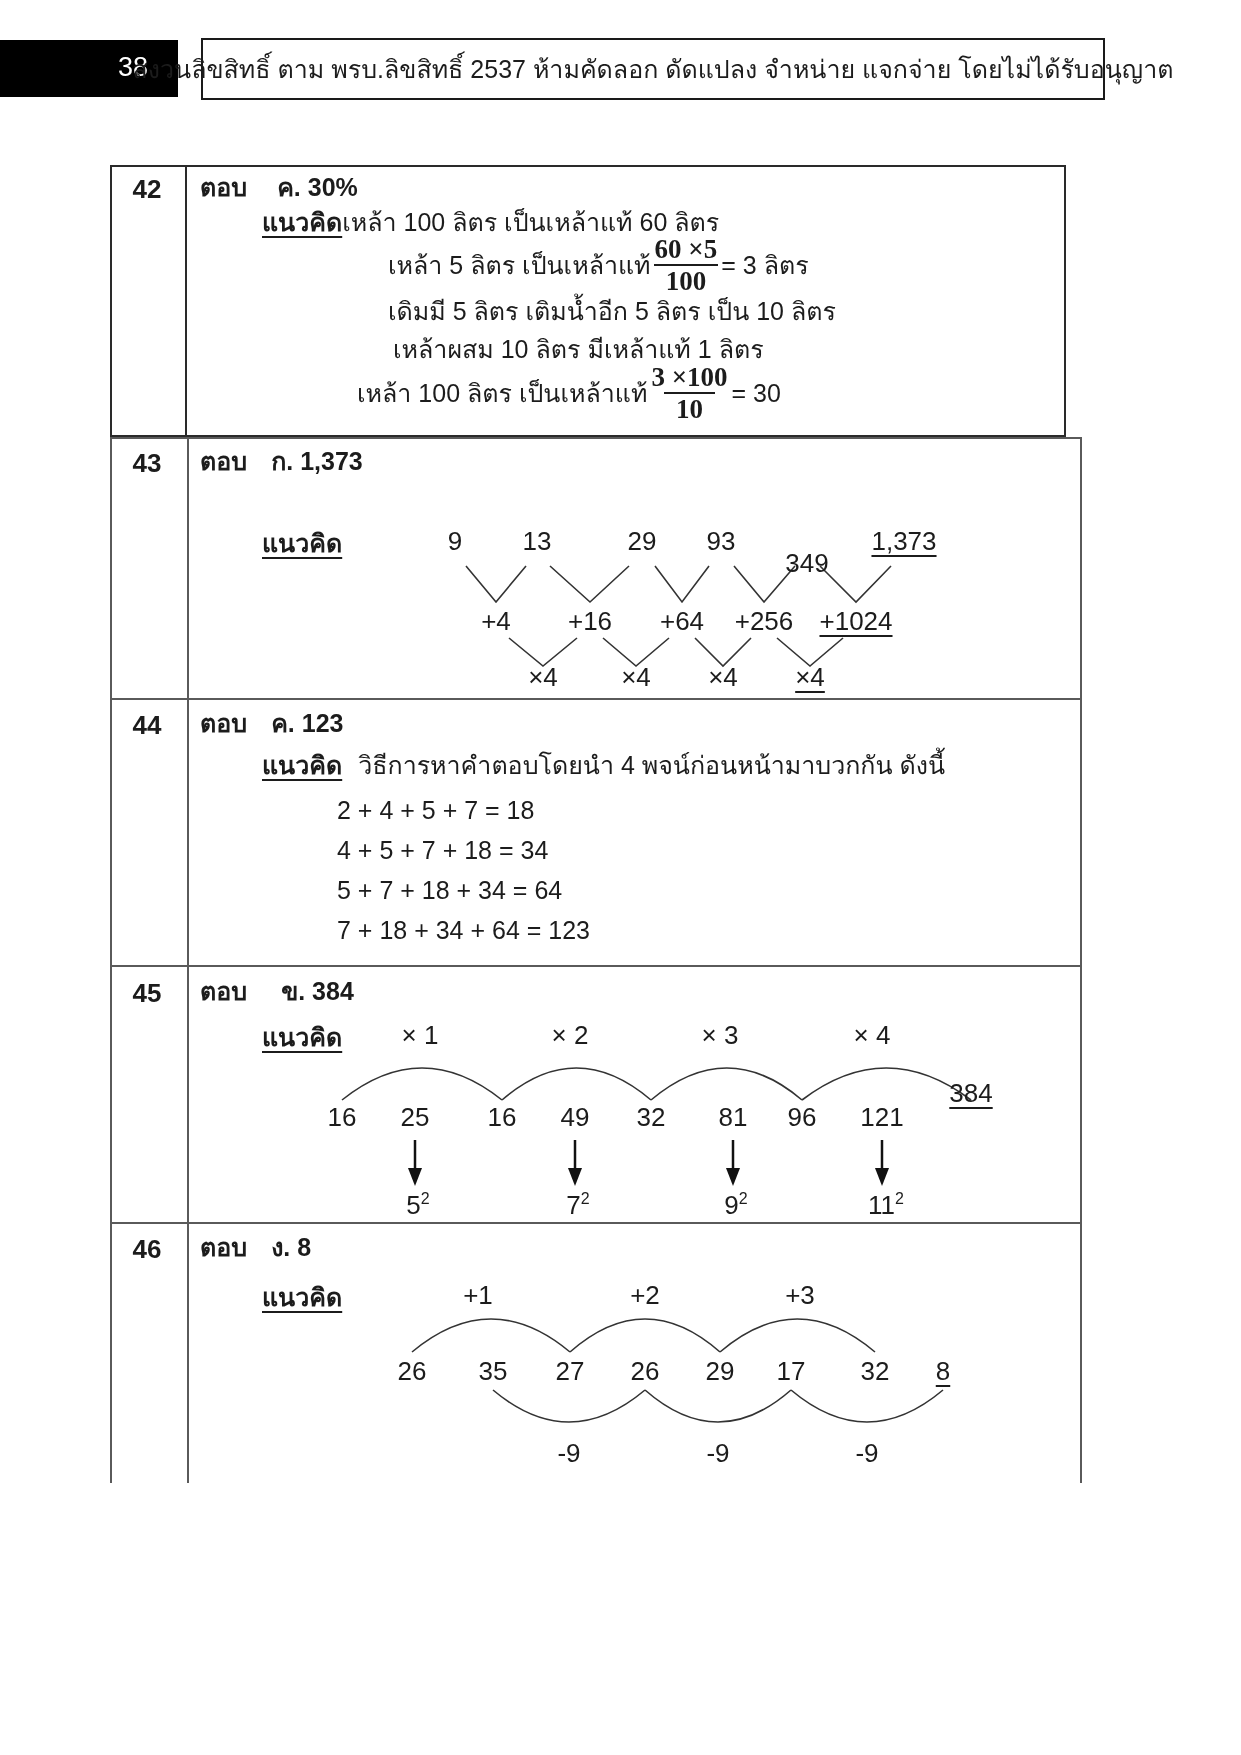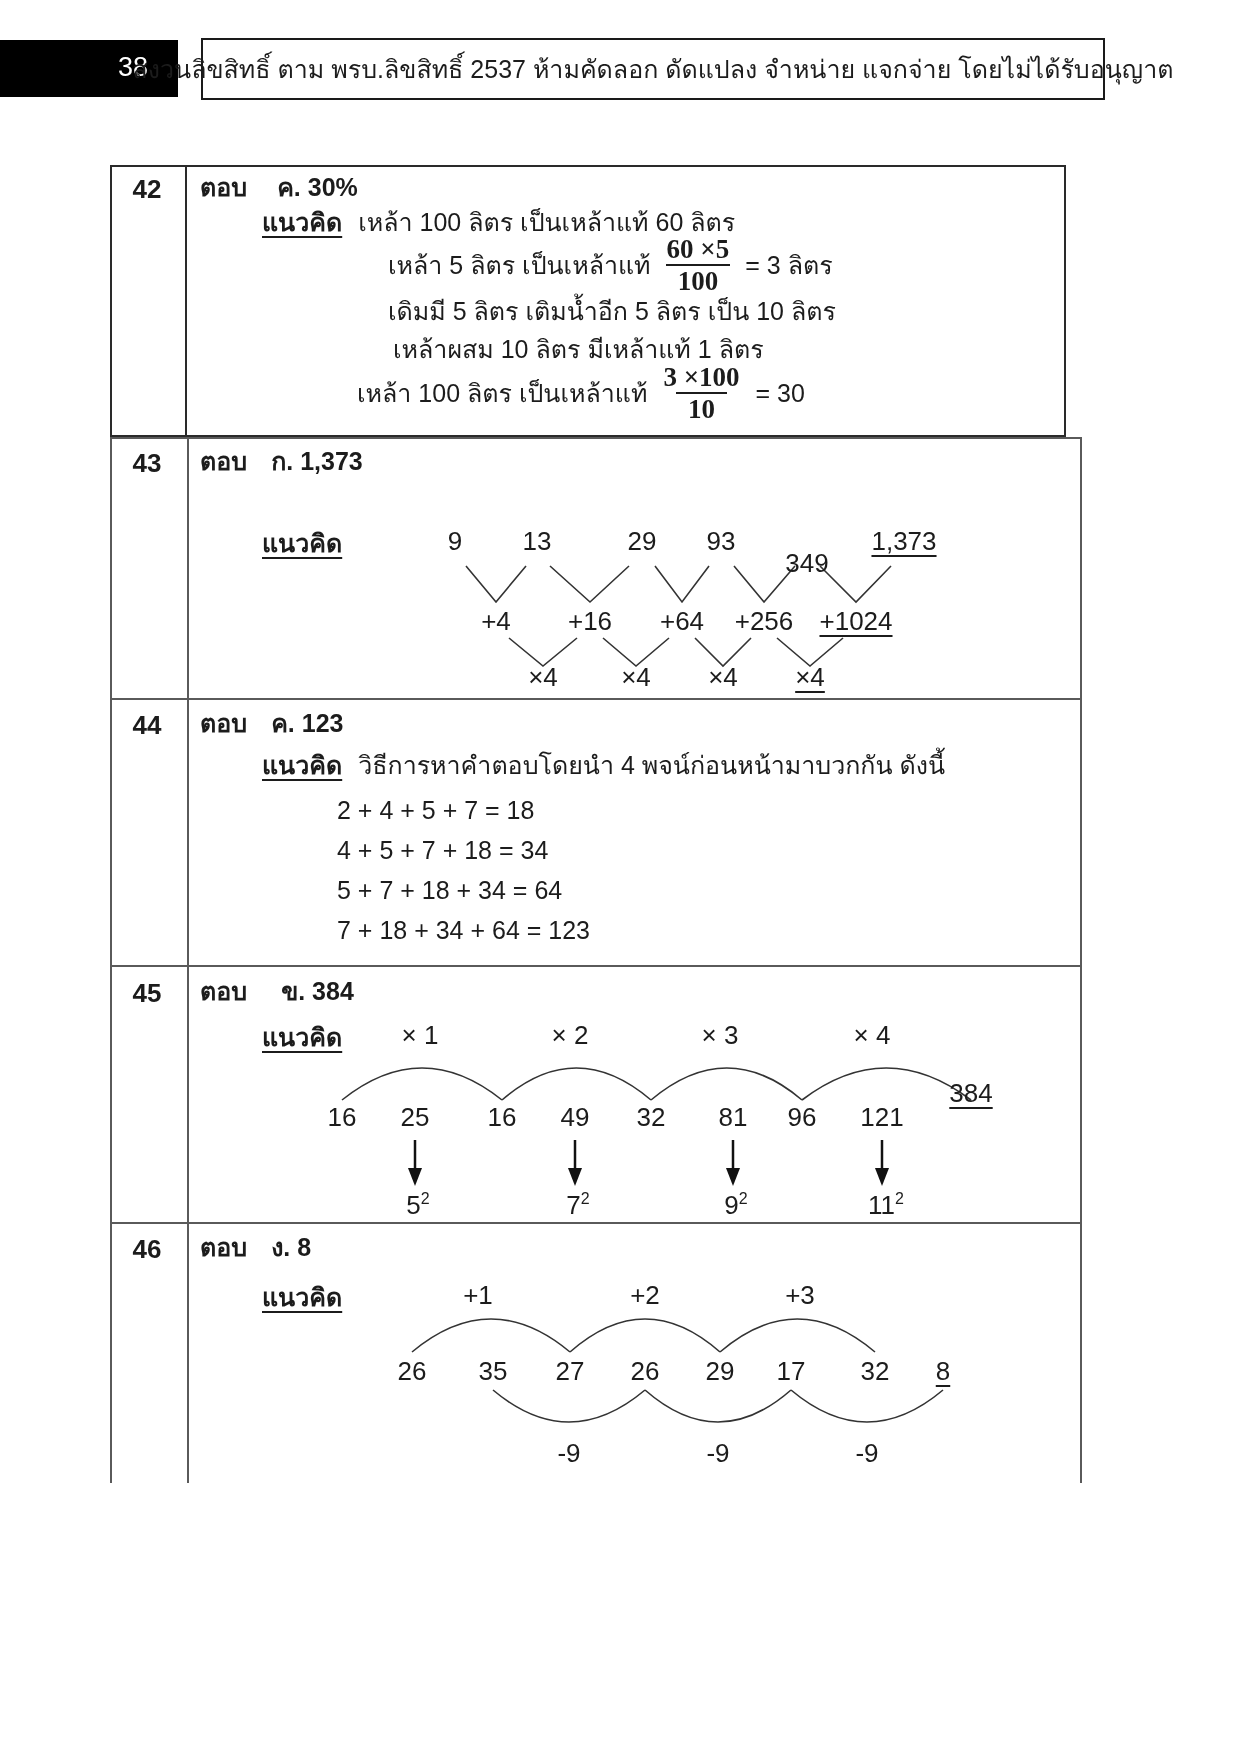--- a/index.html
+++ b/index.html
@@ -18,21 +18,21 @@
   .pagenum { position:absolute; right:30px; top:12px; color:#fff; font-size:27px; }
   .copy-box { position:absolute; left:201px; top:38px; width:904px; height:62px;
     border:2px solid #1a1a1a; display:flex; align-items:center; justify-content:center; }
   .copy-text { font-size:25px; white-space:nowrap; }
   .boxA { position:absolute; left:110px; top:165px; width:956px; height:272px; border:2px solid #2a2a2a; }
   .boxB { position:absolute; left:110px; top:437px; width:972px; height:1057px; border:2px solid #5a5a5a; }
   .vdivA { position:absolute; left:185px; top:165px; width:2px; height:272px; background:#2a2a2a; }
   .vdivB { position:absolute; left:187px; top:437px; width:2px; height:1057px; background:#5a5a5a; }
   .hsep { position:absolute; left:110px; width:972px; height:2px; background:#5a5a5a; }
   .rownum { position:absolute; left:147px; transform:translateX(-50%); font-size:26px; font-weight:700; }
-  .fracline { position:absolute; display:flex; align-items:center; gap:12px; font-size:25px; white-space:nowrap; }
+  .fracline { position:absolute; display:flex; align-items:center; gap:0; font-size:25px; white-space:nowrap; }
   .frac { display:inline-flex; flex-direction:column; align-items:center;
     font-family:"Liberation Serif","DejaVu Serif",serif; font-weight:700; font-size:27px; line-height:1.12; }
   .fden { border-top:2.5px solid #1c1c1c; padding:0 12px; }
   .fnum { padding:0 4px; }
   svg.overlay { position:absolute; left:0; top:0; pointer-events:none; }
   .conn { stroke:#333; stroke-width:1.6; fill:none; }
   .footer-bar { position:absolute; left:150px; top:1623px; width:952px; height:11px;
     background:#3e63aa; border:1px solid #2c4c85; }
   .logo-divider { position:absolute; left:617px; top:1647px; width:2px; height:48px; background:#aaaaaa; }
   .brand { position:absolute; left:628px; top:1647px; font-size:31px; font-weight:700;
@@ -106,21 +106,21 @@
       <path class="conn" d="M645,1390 Q718,1454 791,1390"></path>
       <path class="conn" d="M791,1390 Q867,1454 943,1390"></path>
     </g>
   </svg>
 
   <span class="rownum" style="top:174px">42</span>
   <div class="t bold" style="left:200px; top:172px">
     <span>ตอบ</span><span style="margin-left:30px">ค. 30%</span>
   </div>
   <div class="t" style="left:262px; top:207px">
-    <span class="method">แนวคิด</span><span style="margin-left:16px">เหล้า 100 ลิตร เป็นเหล้าแท้ 60 ลิตร</span>
+    <span class="method">แนวคิด</span><span style="margin-left:0">เหล้า 100 ลิตร เป็นเหล้าแท้ 60 ลิตร</span>
   </div>
   <div class="fracline" style="left:388px; top:232px; height:66px">
     <span>เหล้า 5 ลิตร เป็นเหล้าแท้</span>
     <span class="frac">
       <span class="fnum">60 ×5</span>
       <span class="fden">100</span>
     </span>
     <span>=  3 ลิตร</span>
   </div>
   <div class="t" style="left:388px; top:296px">เดิมมี 5 ลิตร เติมน้ำอีก 5 ลิตร เป็น 10 ลิตร</div>

